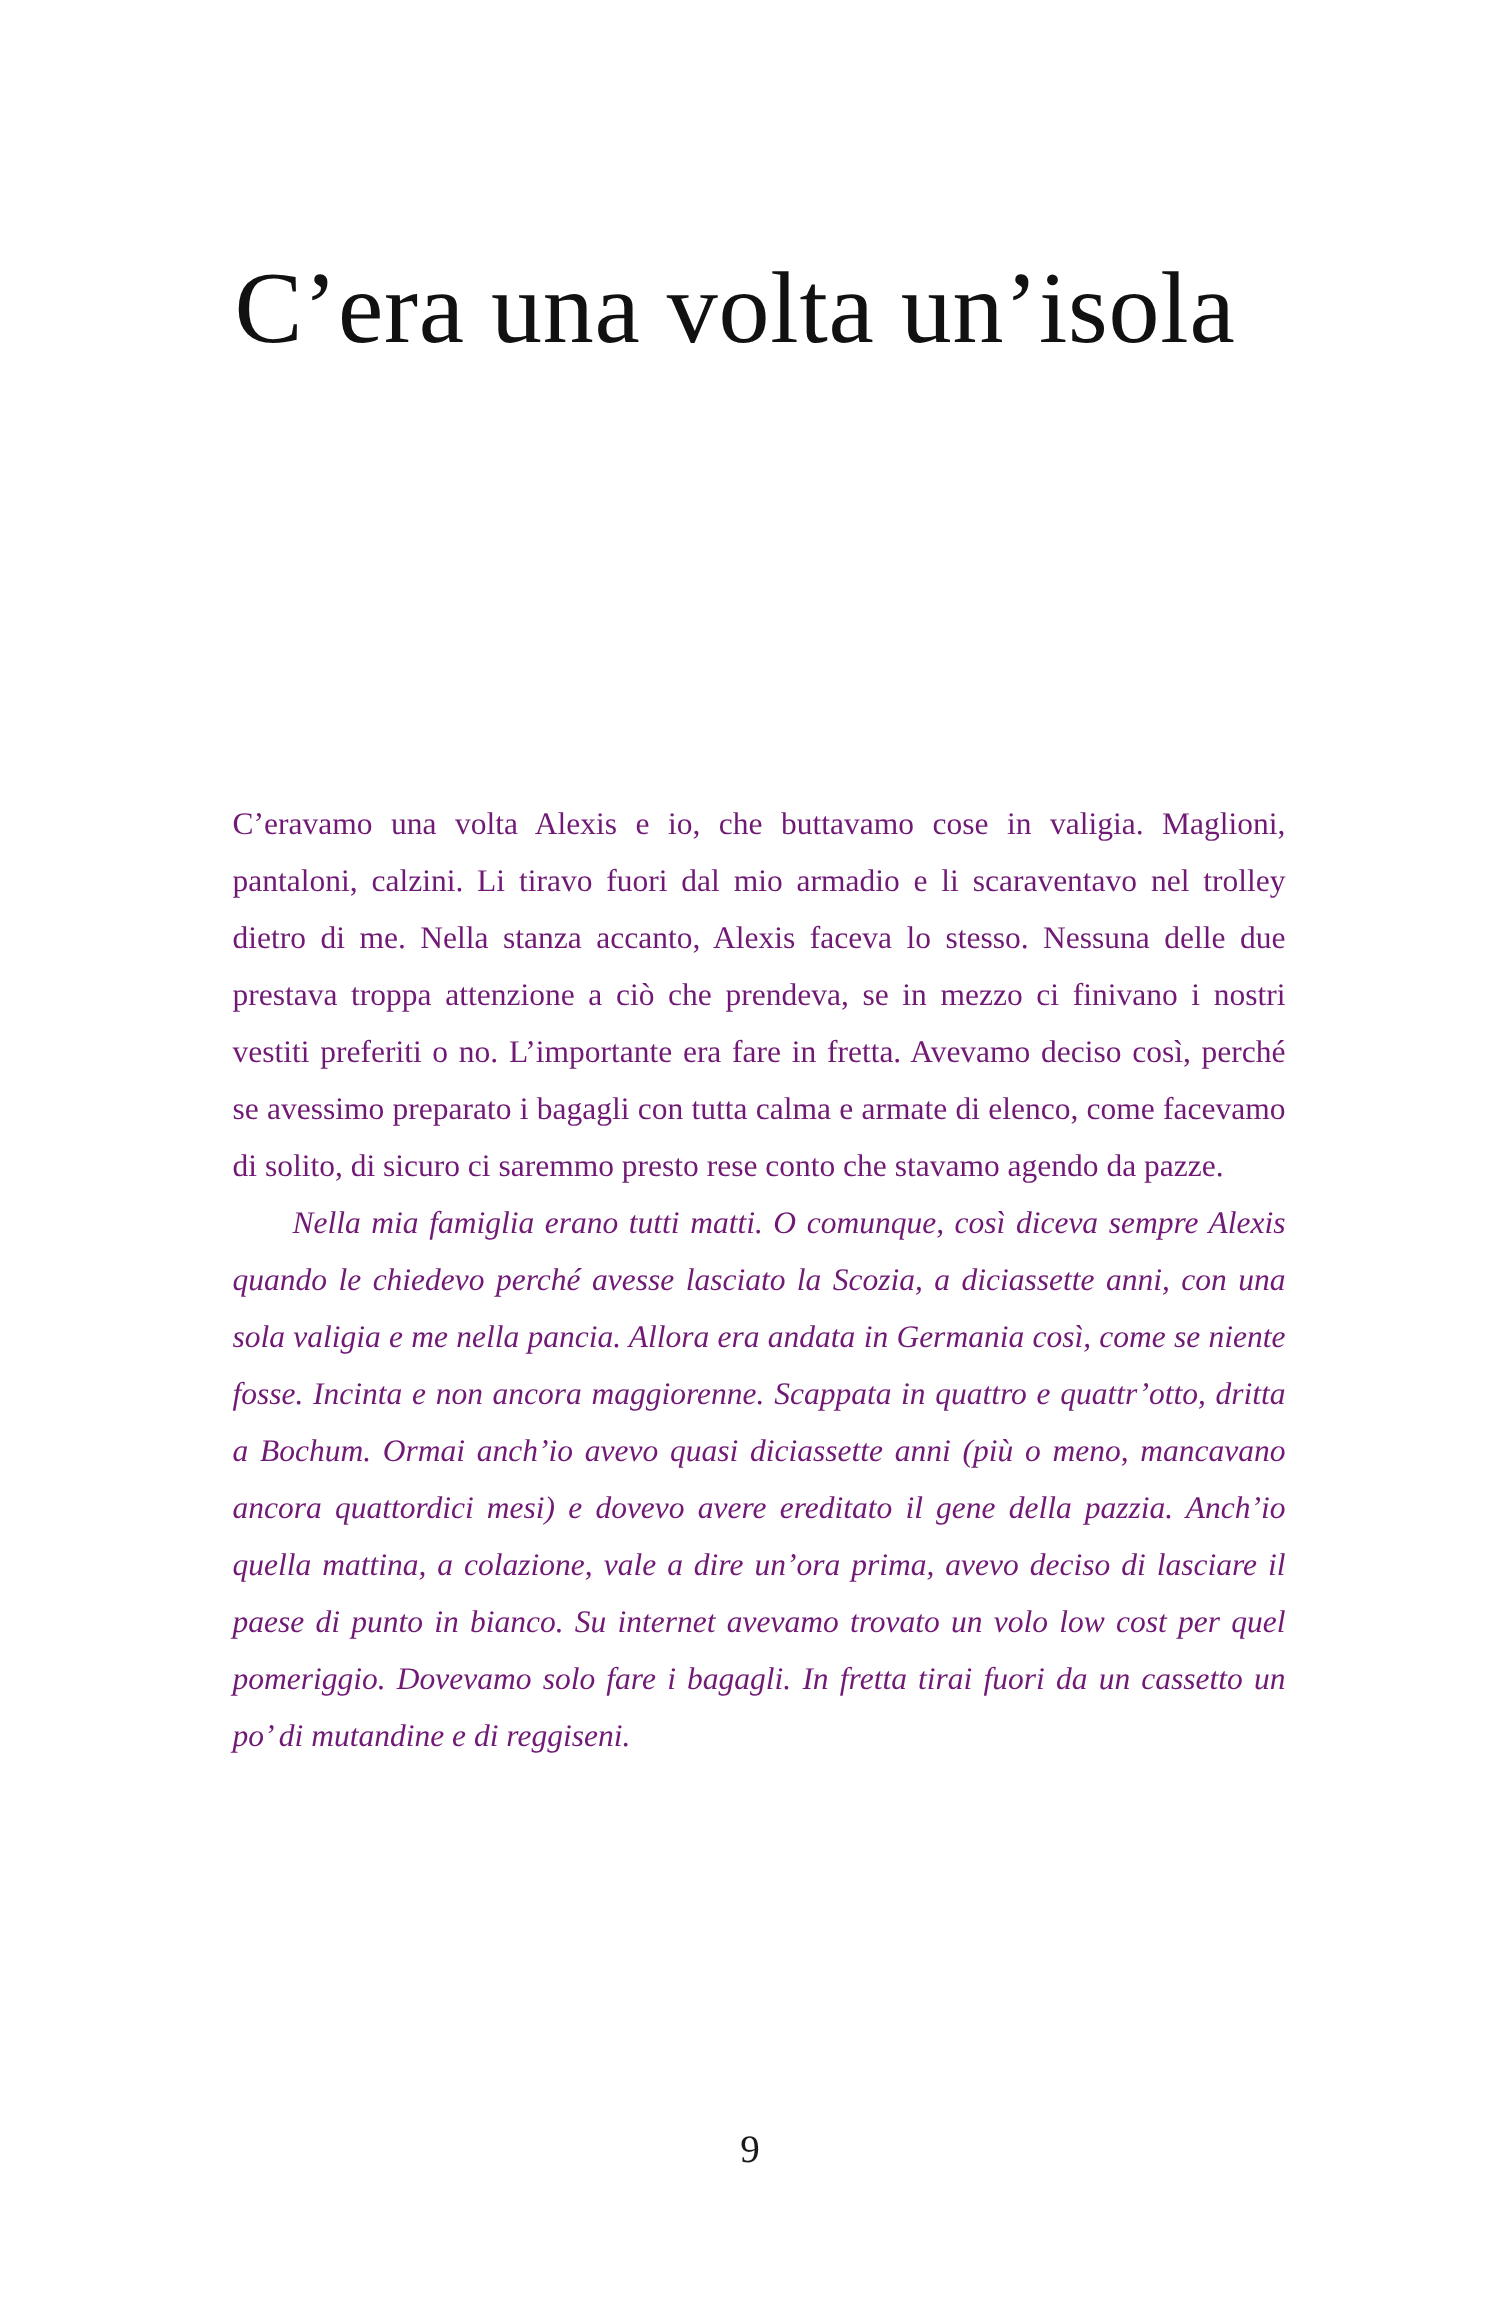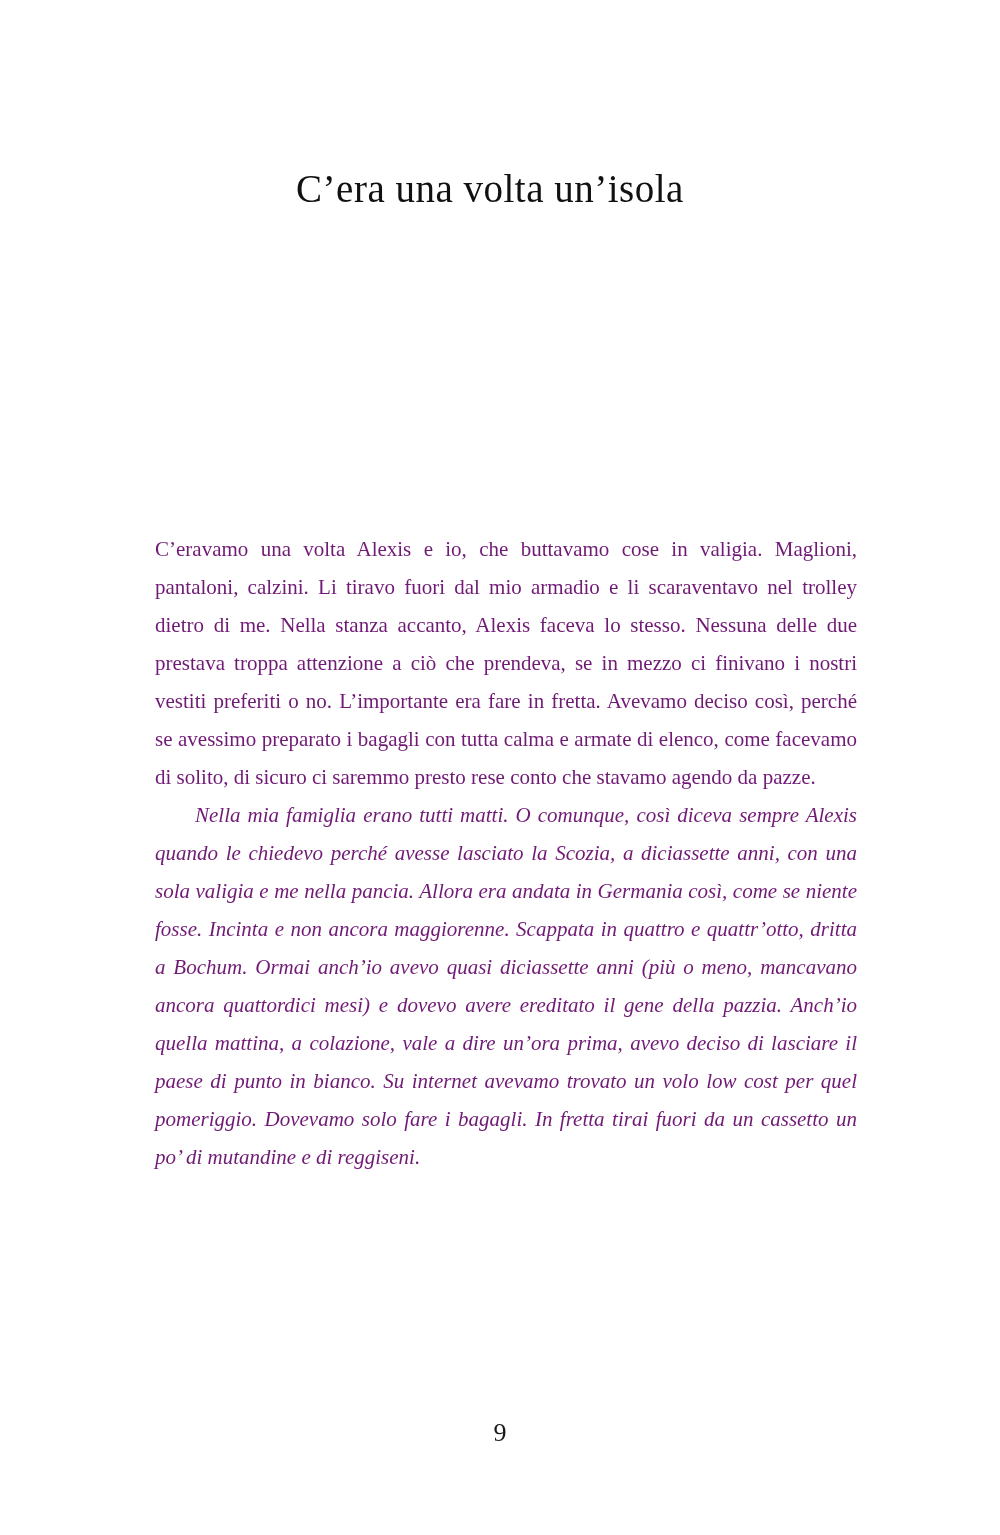--- a/index.html
+++ b/index.html
@@ -20,21 +20,21 @@
     background: #ffffff;
     overflow: hidden;
   }
   .chapter-title {
     position: absolute;
     top: 166px;
     left: 0;
     width: 980px;
     margin: 0;
     text-align: center;
-    font-size: 39px;
+    font-size: 68px;
     font-weight: 400;
     letter-spacing: 0.5px;
     color: #111111;
     font-family: "Liberation Serif", serif;
   }
   .body-block {
     position: absolute;
     top: 494px;
     left: 155px;
     width: 702px;

